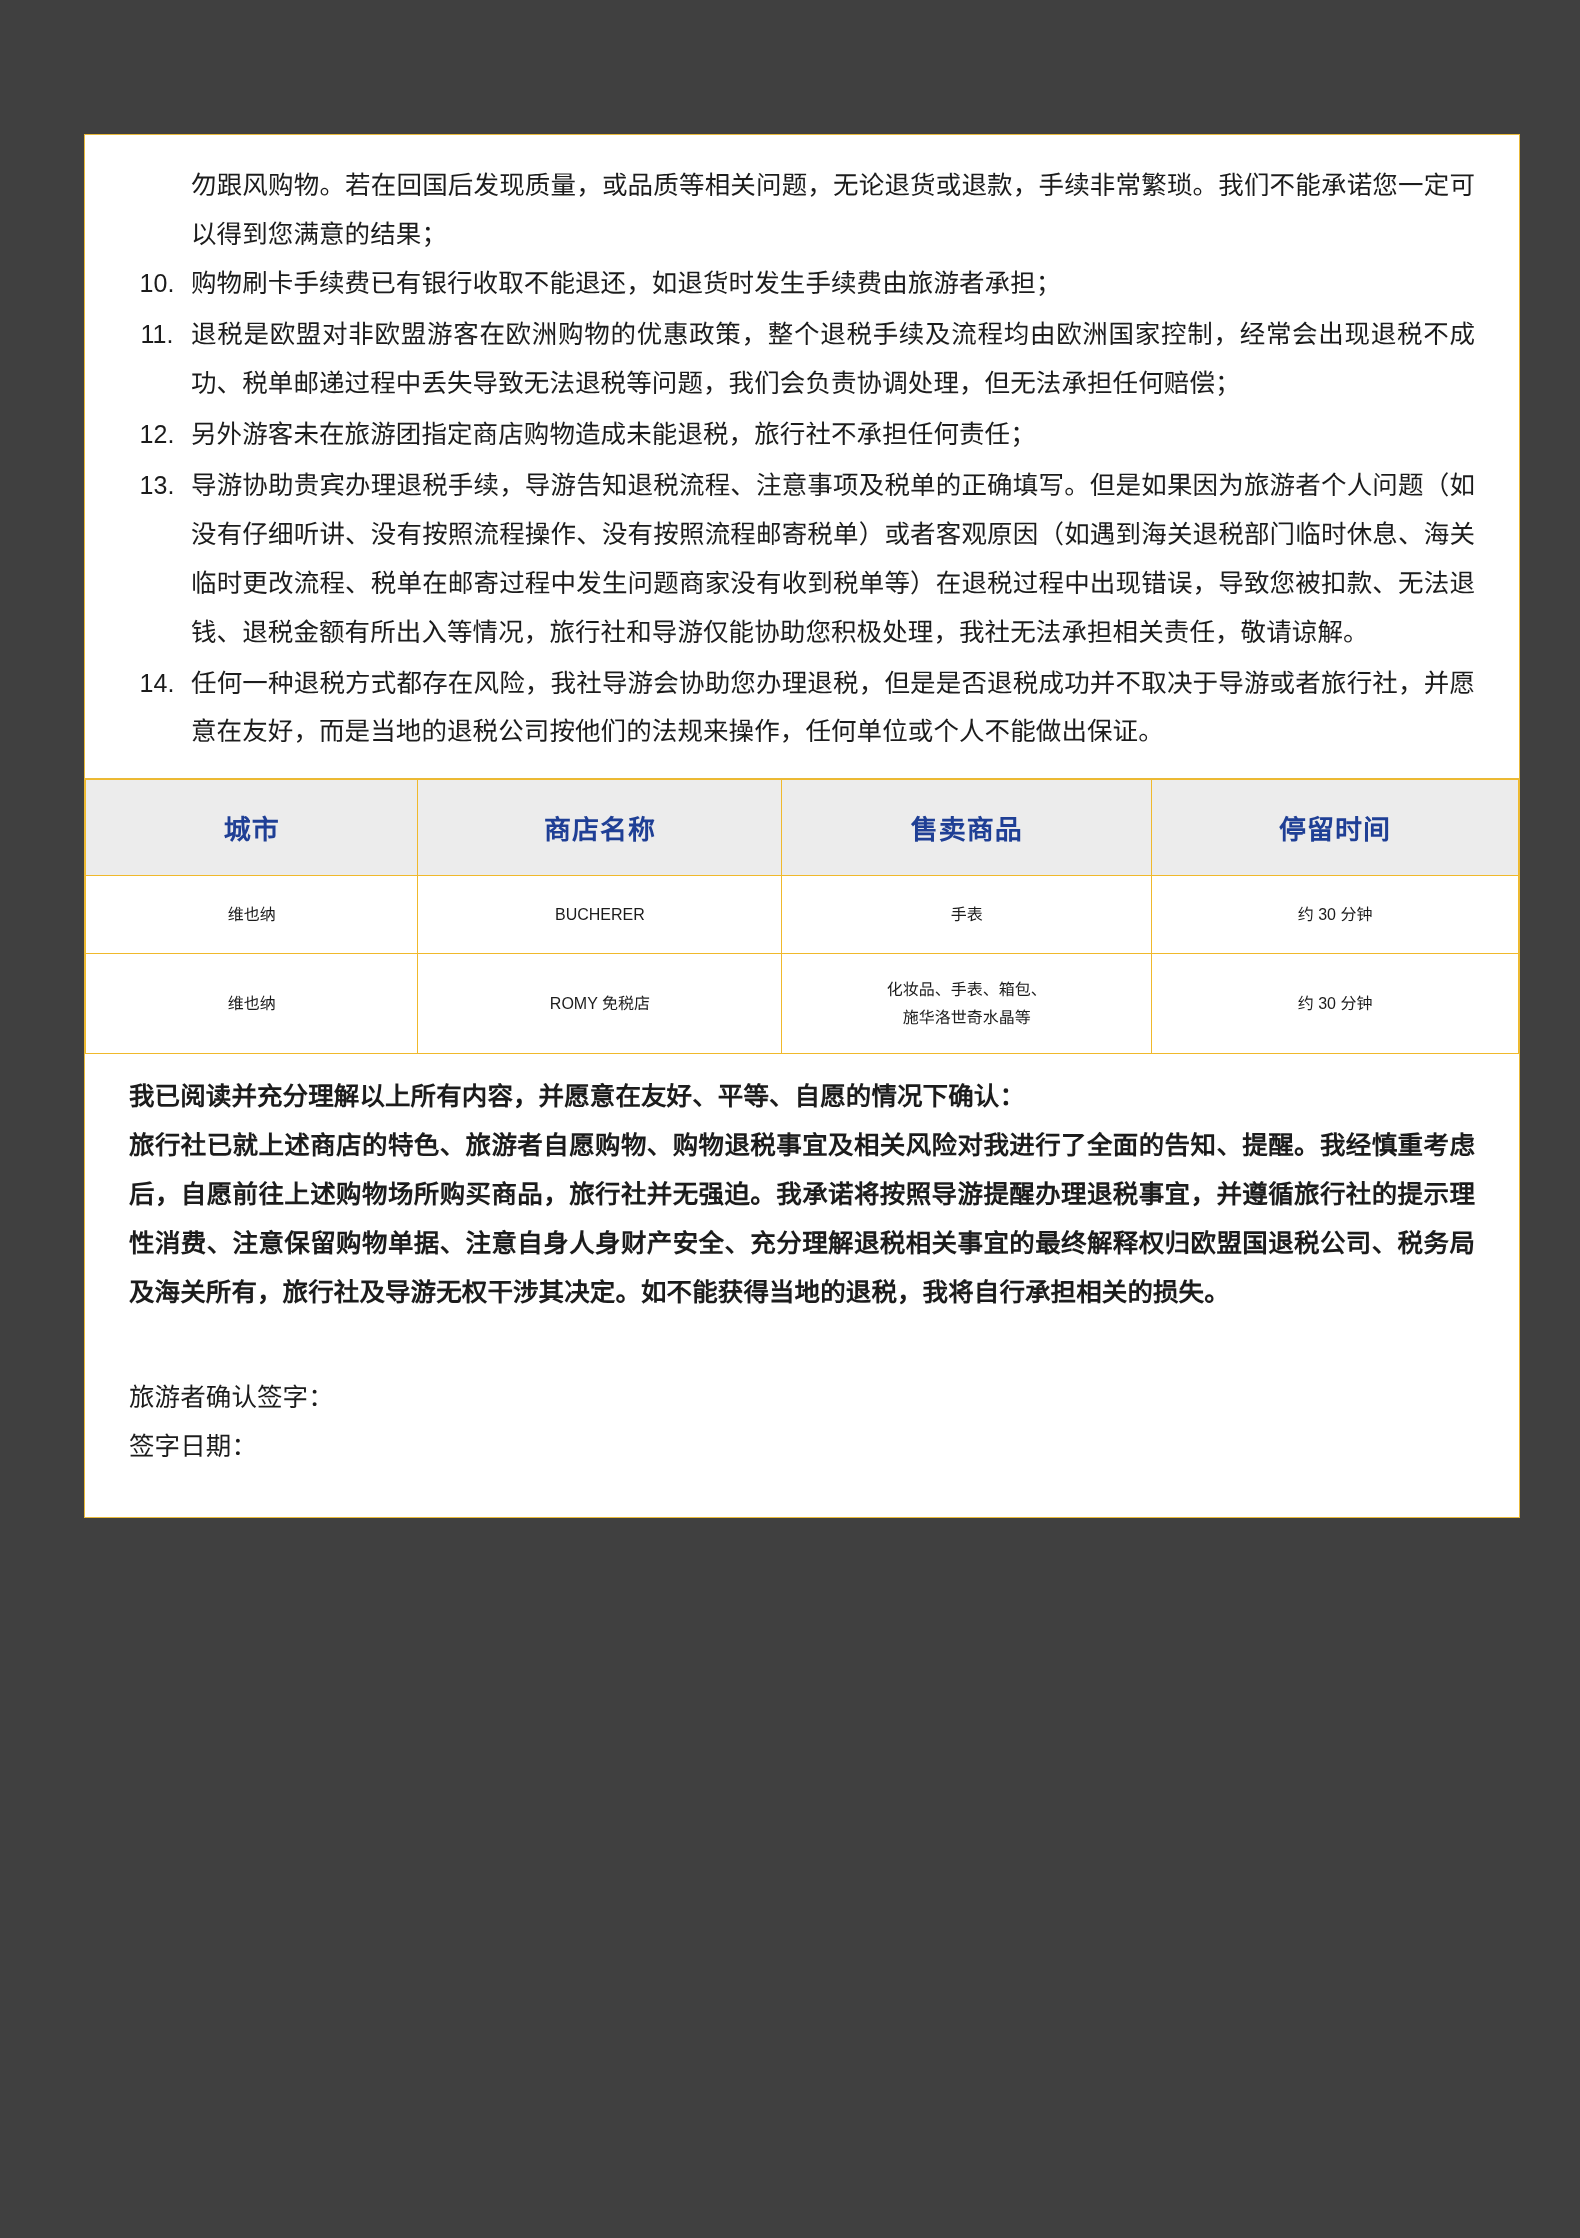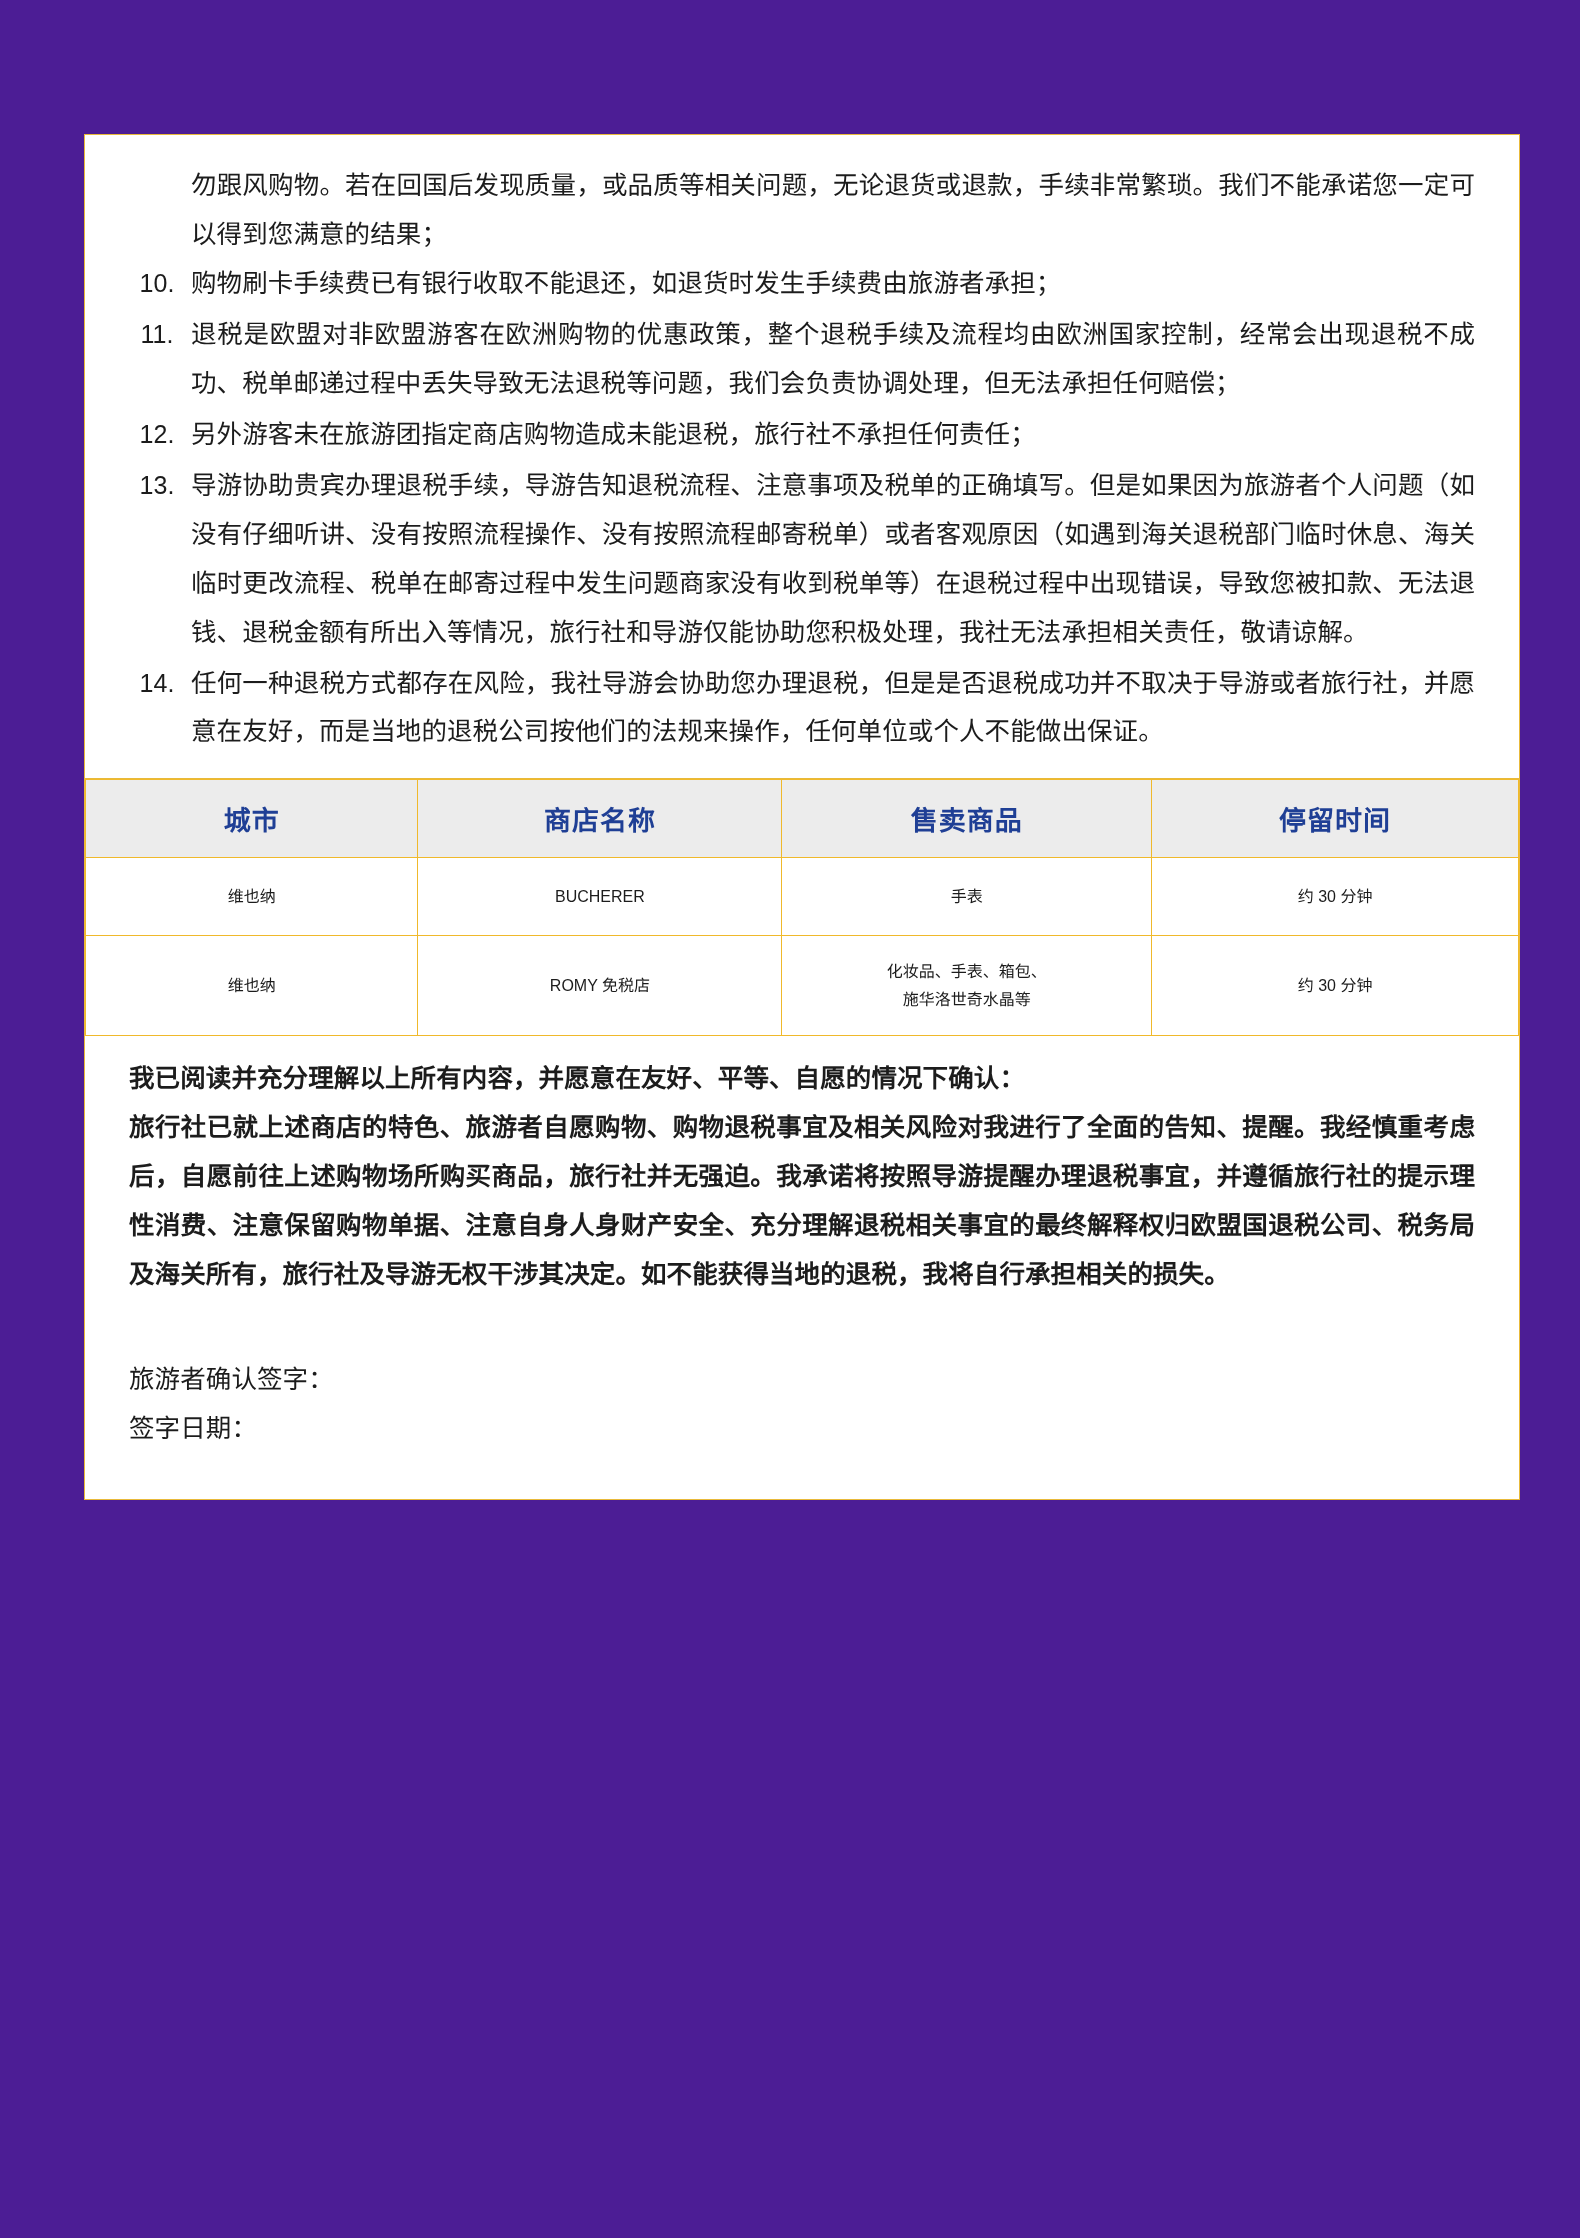--- a/index.html
+++ b/index.html
@@ -14,21 +14,21 @@
     font-family: "Liberation Sans", "DejaVu Sans", sans-serif;
     color: #1a1a1a;
     -webkit-font-smoothing: antialiased;
   }
 
   
   .page {
     position: relative;
     width: 1580px;
     height: 2238px;
-    background: #4c1d95;
+    background: #404040;
     box-sizing: border-box;
   }
 
   .doc-frame {
     position: absolute;
     left: 84px;
     top: 134px;
     width: 1436px;
     border: 1.5px solid #e8b93a;
     border-top: 1.5px solid #e8b93a;
@@ -95,21 +95,21 @@
     text-align: center;
     vertical-align: middle;
     padding: 0 8px;
     box-sizing: border-box;
   }
   table.shop-table th {
     background: #ececec;
     color: #1f3f95;
     font-weight: bold;
     font-size: 27px;
-    height: 78px;
+    height: 96px;
     letter-spacing: 1px;
   }
   table.shop-table td {
     background: #ffffff;
     color: #1c1c1c;
     font-size: 16px;
     height: 78px;
     line-height: 1.72;
     font-weight: normal;
   }

